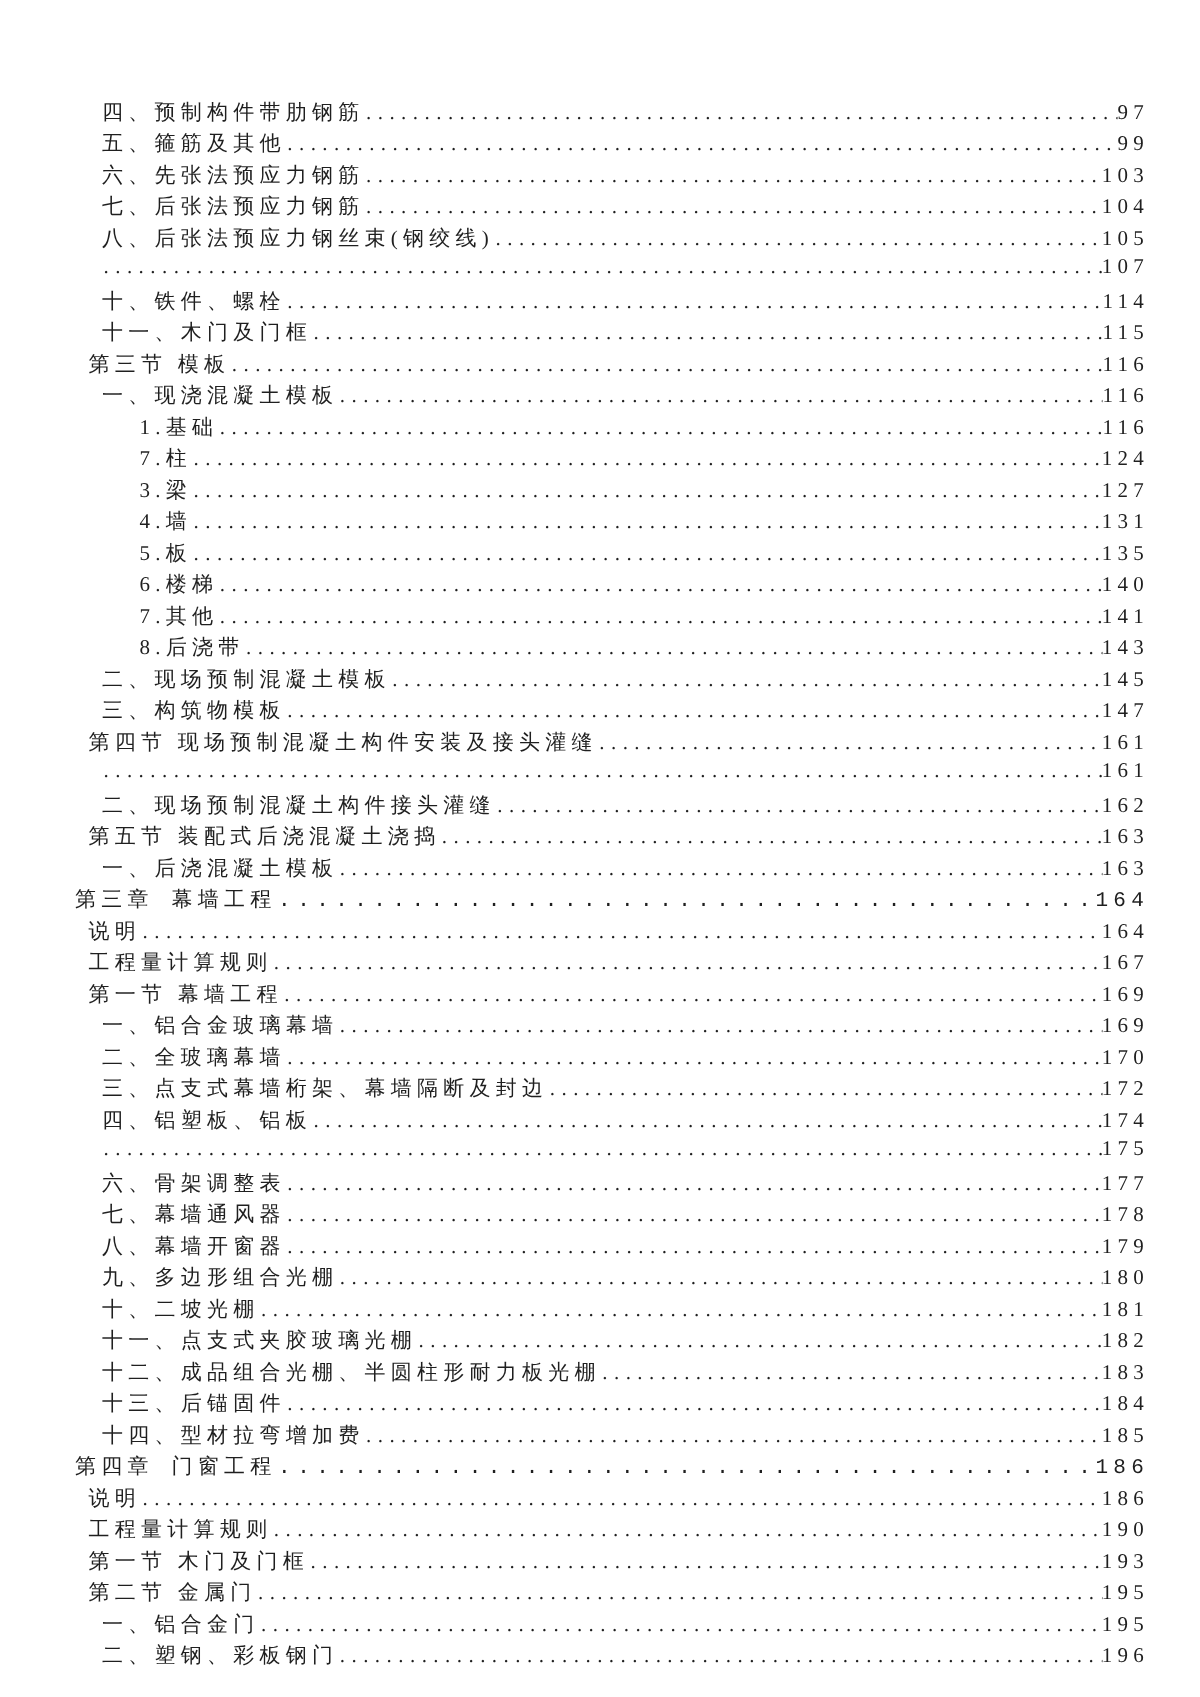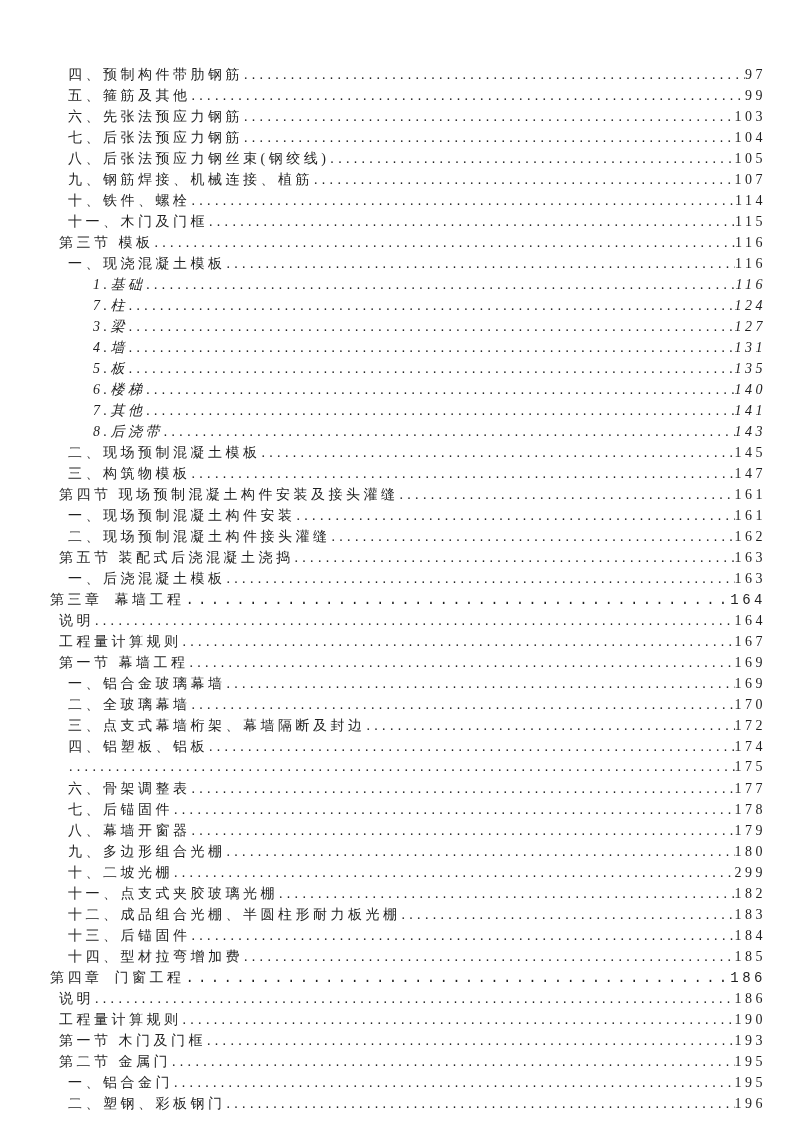--- a/index.html
+++ b/index.html
@@ -40,21 +40,21 @@
     letter-spacing: 4.3px;
     margin-left: 1px;
     min-width: 0;
   }
   .toc-row .page-num {
     flex: none;
   }
   .level-chapter { padding-left: 0px; font-family: Liberation Mono, monospace; }
   .level-section { padding-left: 9px; }
   .level-item    { padding-left: 18px; }
-  .level-sub     { padding-left: 43px; font-style: italic; }
+  .level-sub     { padding-left: 43px; }
 </style>
 </head>
 <body>
 
 <div class="page">
   <div id="toc-list">
       <div class="toc-row level-item">
         <span class="label">四、预制构件带肋钢筋</span>
         <span class="leader">................................................................................................................................................................</span>
         <span class="page-num">97</span>
@@ -73,21 +73,20 @@
         <span class="label">七、后张法预应力钢筋</span>
         <span class="leader">................................................................................................................................................................</span>
         <span class="page-num">104</span>
       </div>
       <div class="toc-row level-item">
         <span class="label">八、后张法预应力钢丝束(钢绞线)</span>
         <span class="leader">................................................................................................................................................................</span>
         <span class="page-num">105</span>
       </div>
       <div class="toc-row level-item">
-        <span class="label">九、钢筋焊接、机械连接、植筋</span>
         <span class="leader">................................................................................................................................................................</span>
         <span class="page-num">107</span>
       </div>
       <div class="toc-row level-item">
         <span class="label">十、铁件、螺栓</span>
         <span class="leader">................................................................................................................................................................</span>
         <span class="page-num">114</span>
       </div>
       <div class="toc-row level-item">
         <span class="label">十一、木门及门框</span>
@@ -153,21 +152,20 @@
         <span class="label">三、构筑物模板</span>
         <span class="leader">................................................................................................................................................................</span>
         <span class="page-num">147</span>
       </div>
       <div class="toc-row level-section">
         <span class="label">第四节 现场预制混凝土构件安装及接头灌缝</span>
         <span class="leader">................................................................................................................................................................</span>
         <span class="page-num">161</span>
       </div>
       <div class="toc-row level-item">
-        <span class="label">一、现场预制混凝土构件安装</span>
         <span class="leader">................................................................................................................................................................</span>
         <span class="page-num">161</span>
       </div>
       <div class="toc-row level-item">
         <span class="label">二、现场预制混凝土构件接头灌缝</span>
         <span class="leader">................................................................................................................................................................</span>
         <span class="page-num">162</span>
       </div>
       <div class="toc-row level-section">
         <span class="label">第五节 装配式后浇混凝土浇捣</span>
@@ -222,38 +220,38 @@
       <div class="toc-row level-item">
         <span class="leader">................................................................................................................................................................</span>
         <span class="page-num">175</span>
       </div>
       <div class="toc-row level-item">
         <span class="label">六、骨架调整表</span>
         <span class="leader">................................................................................................................................................................</span>
         <span class="page-num">177</span>
       </div>
       <div class="toc-row level-item">
-        <span class="label">七、后锚固件</span>
+        <span class="label">七、幕墙通风器</span>
         <span class="leader">................................................................................................................................................................</span>
         <span class="page-num">178</span>
       </div>
       <div class="toc-row level-item">
         <span class="label">八、幕墙开窗器</span>
         <span class="leader">................................................................................................................................................................</span>
         <span class="page-num">179</span>
       </div>
       <div class="toc-row level-item">
         <span class="label">九、多边形组合光棚</span>
         <span class="leader">................................................................................................................................................................</span>
         <span class="page-num">180</span>
       </div>
       <div class="toc-row level-item">
         <span class="label">十、二坡光棚</span>
         <span class="leader">................................................................................................................................................................</span>
-        <span class="page-num">299</span>
+        <span class="page-num">181</span>
       </div>
       <div class="toc-row level-item">
         <span class="label">十一、点支式夹胶玻璃光棚</span>
         <span class="leader">................................................................................................................................................................</span>
         <span class="page-num">182</span>
       </div>
       <div class="toc-row level-item">
         <span class="label">十二、成品组合光棚、半圆柱形耐力板光棚</span>
         <span class="leader">................................................................................................................................................................</span>
         <span class="page-num">183</span>

